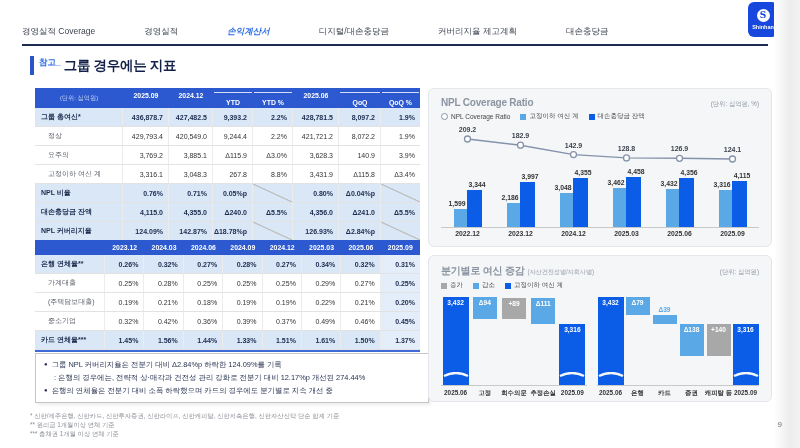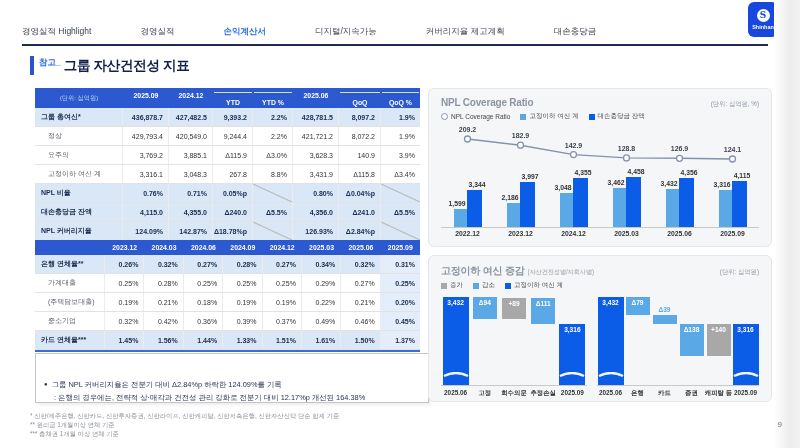--- a/index.html
+++ b/index.html
@@ -2,21 +2,21 @@
 <html><head>
 <meta charset="utf-8">
 <style>
   html,body{margin:0;padding:0;}
   body{width:800px;height:448px;position:relative;background:#ffffff;overflow:hidden;
        font-family:"Liberation Sans","DejaVu Sans",sans-serif;-webkit-font-smoothing:antialiased;}
 
   
   .topnav{position:absolute;top:26px;left:22px;right:40px;display:flex;gap:0;}
   .navitem{font-size:8.5px;color:#3c4350;margin-right:49px;white-space:nowrap;cursor:pointer;}
-  .navitem.active{color:#2b6be4;font-weight:bold;}
+  .navitem.active{color:#2b6be4;font-weight:bold;font-style:italic;}
   .nav-underline{position:absolute;top:44px;left:22px;width:746px;height:2px;background:#1e2a52;}
   .logo{position:absolute;top:2px;right:22px;width:30px;height:35px;background:#1747dd;border-radius:6px;
         display:flex;flex-direction:column;align-items:center;justify-content:center;}
   .logo .sym{width:13px;height:13px;border-radius:50%;background:#fff;color:#1747dd;font-weight:bold;
         font-size:9px;line-height:13px;text-align:center;font-family:"DejaVu Serif",serif;}
   .logo .word{color:#fff;font-size:5.5px;margin-top:2px;font-weight:bold;}
 
   
   .titleblock{position:absolute;top:56px;left:30px;display:flex;align-items:center;}
   .accent{width:4px;height:19px;background:#2a55c8;margin-right:5px;}
@@ -44,21 +44,21 @@
   .cell.lab{padding-left:6px;color:#5a5f68;}
   .cell.lab.ind{padding-left:13px;}
   .cell.b{font-weight:bold;color:#1c2b4e;}
   .cell.diag{background:linear-gradient(to top right,transparent 47%,#c0c0c0 49%,#c0c0c0 51%,transparent 53%);}
   #t2 .cell.lc{background:#e4eefa;font-weight:bold;color:#1c2b4e;}
   .trow.data.hl .cell.lc{background:#cfe1f4;}
 
   
   .notebox{position:absolute;left:35px;top:353px;width:394px;height:50px;border:1px solid #c6c6c6;background:#fff;
            box-shadow:2px 2px 3px rgba(0,0,0,.08);padding:6px 8px;box-sizing:border-box;}
-  .note-line{font-size:7.4px;color:#273352;margin-bottom:3px;display:flex;margin-top:20px;}
+  .note-line{font-size:7.4px;color:#273352;margin-bottom:3px;display:flex;}
   .note-line .bullet{color:#273352;font-size:6px;margin-right:4px;margin-top:1px;}
   .note-sub{font-size:7.4px;color:#273352;margin:0 0 3px 10px;}
 
   
   .footnotes{position:absolute;left:30px;top:411px;}
   .fn{font-size:6.3px;color:#8a8f96;line-height:9px;}
 
   
   .card{position:absolute;left:428px;width:344px;background:#f5f6f8;border:1px solid #e3e6ea;border-radius:6px;box-sizing:border-box;}
   #card1{top:88px;height:159px;}
@@ -98,37 +98,37 @@
 
   
   .gutter{position:absolute;top:0;right:0;width:26px;height:448px;
           background:linear-gradient(to right,#ffffff,#ededee 60%,#f2f2f3);}
   .pagenum{position:absolute;right:18px;top:420px;font-size:8px;color:#6f7680;}
 </style>
 </head>
 <body>
 
 <div class="topnav">
-  <span class="navitem">경영실적 Highlight</span>
+  <span class="navitem">경영실적 Coverage</span>
   <span class="navitem">경영실적</span>
   <span class="navitem active">손익계산서</span>
-  <span class="navitem">디지털/지속가능</span>
+  <span class="navitem">디지털/대손충당금</span>
   <span class="navitem">커버리지율 제고계획</span>
   <span class="navitem">대손충당금</span>
 </div>
 <div class="nav-underline"></div>
 <div class="logo">
   <div class="sym">S</div>
   <div class="word">Shinhan</div>
 </div>
 
 <div class="titleblock">
   <div class="accent"></div>
   <span class="tprefix">참고_</span>
-  <span class="ttext">그룹 자산건전성 지표</span>
+  <span class="ttext">그룹 경우에는 지표</span>
 </div>
 
 <div class="tbl" id="t1">
     <div class="trow thead">
       <div class="hcell unit">(단위: 십억원)</div>
       <div class="hcell date">2025.09</div>
       <div class="hcell date">2024.12</div>
       <div class="hcell sub">YTD</div>
       <div class="hcell sub">YTD %</div>
       <div class="hcell date">2025.06</div>
@@ -273,21 +273,25 @@
       <div class="cell num b">1.50%</div>
       <div class="cell num b lc">1.37%</div>
     </div>
   </div>
 
 <div class="notebox">
   <div class="note-line">
       <span class="bullet">●</span>
     <span>그룹 NPL 커버리지율은 전분기 대비 Δ2.84%p 하락한 124.09%를 기록</span>
     </div>
-  <div class="note-sub">: 은행의 경우에는, 전략적 상·매각과 건전성 관리 강화로 전분기 대비 12.17%p 개선된 164.38%</div>
+  <div class="note-sub">: 은행의 경우에는, 전략적 상·매각과 건전성 관리 강화로 전분기 대비 12.17%p 개선된 274.44%</div>
+  <div class="note-line">
+      <span class="bullet">●</span>
+    <span>은행의 연체율은 전분기 대비 소폭 하락했으며 카드의 경우에도 분기별로 지속 개선 중</span>
+    </div>
 </div>
 
 <div class="footnotes">
   <div class="fn">* 신한/제주은행, 신한카드, 신한투자증권, 신한라이프, 신한캐피탈, 신한저축은행, 신한자산신탁 단순 합계 기준</div>
   <div class="fn">** 원리금 1개월이상 연체 기준</div>
   <div class="fn">*** 총채권 1개월 이상 연체 기준</div>
 </div>
 
 <div class="card" id="card1">
   <div class="cardhead">
@@ -355,21 +359,21 @@
       <div class="xlab" style="left: 106.5px; width: 52px;">2024.12</div>
       <div class="xlab" style="left: 159.5px; width: 52px;">2025.03</div>
       <div class="xlab" style="left: 212.5px; width: 52px;">2025.06</div>
       <div class="xlab" style="left: 265.5px; width: 52px;">2025.09</div>
     </div>
 </div>
 
 <div class="card" id="card2">
   <div class="cardhead">
     <span class="ctitle">
-      <span>고정이하 여신 증감</span><span class="csub">(자산건전성별/자회사별)</span>
+      <span>분기별로 여신 증감</span><span class="csub">(자산건전성별/자회사별)</span>
     </span>
     <span class="cunit">(단위: 십억원)</span>
   </div>
   <div class="legend">
     <span class="lg">
         <span class="mark-sq" style="background:#a8a8a8"></span>
       <span>증가</span>
       </span>
     <span class="lg">
         <span class="mark-sq" style="background:#5aa9e6"></span>

